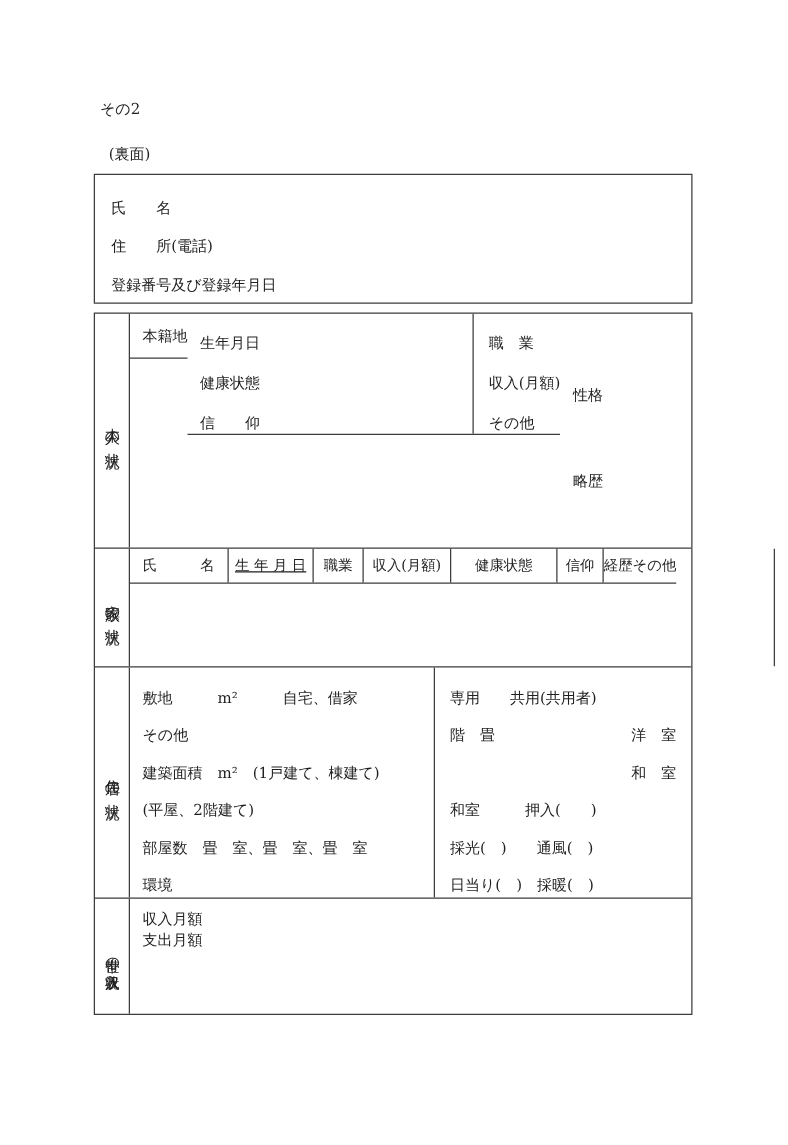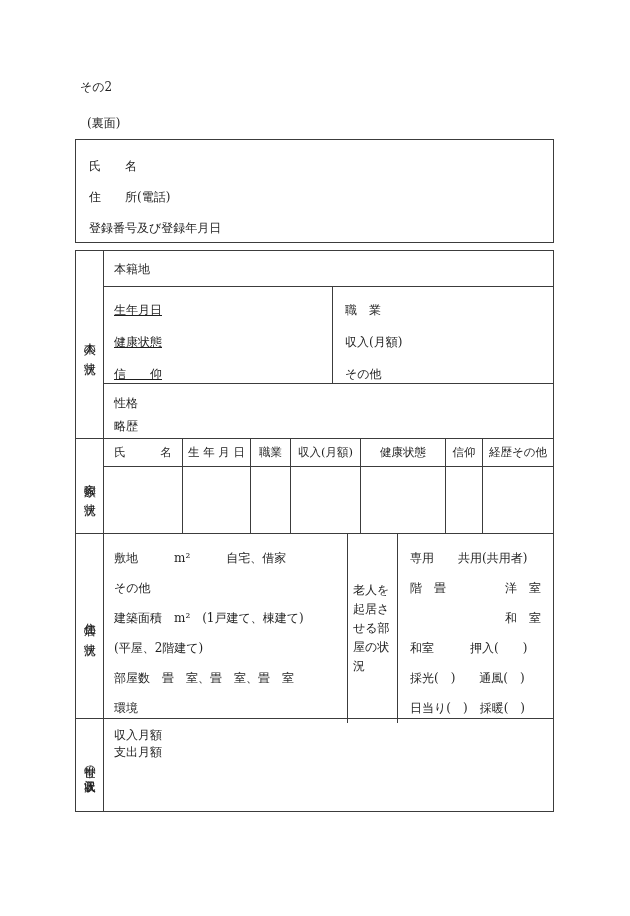--- a/index.html
+++ b/index.html
@@ -35,43 +35,43 @@
 
   .vlabel {
     width:28px; box-sizing:border-box;
     border-right:1px solid #3c3c3c;
     display:flex; align-items:center; justify-content:center;
     writing-mode:vertical-rl; text-orientation:upright;
     letter-spacing:2px; font-size:12px;
   }
   .vlabel.tight { letter-spacing:0; font-size:11.5px; }
 
-  .section-content { flex:1; min-width:0; display:flex; flex-direction:column; }
+  .section-content { flex:1; min-width:0; display:flex; flex-direction:row; }
 
   
   .sec-person { height:187px; }
   .row-honseki { height:36px; box-sizing:border-box; border-bottom:1px solid #3c3c3c; padding:10px 0 0 10px; white-space:pre; }
   .row-split { height:97px; box-sizing:border-box; border-bottom:1px solid #3c3c3c; display:flex; }
-  .split-left { width:229px; box-sizing:border-box; border-right:1px solid #3c3c3c; padding:7px 0 0 10px;text-decoration:underline; }
+  .split-left { width:229px; box-sizing:border-box; border-right:1px solid #3c3c3c; padding:7px 0 0 10px; }
   .split-right { flex:1; padding:7px 0 0 12px; }
   .field-line { line-height:32px; white-space:pre; }
   .row-traits { flex:1; padding:8px 0 0 10px; }
-  .trait-line { line-height:23px; white-space:pre; }
+  .trait-line { line-height:23px; white-space:pre;margin-top:46px; }
 
   
   .sec-family { height:95px; }
   .fam-header { height:28px; box-sizing:border-box; border-bottom:1px solid #3c3c3c; display:flex; }
   .fam-empty { flex:1; display:flex; }
   .fam-cell {
     box-sizing:border-box; border-right:1px solid #3c3c3c;
     display:flex; align-items:center; justify-content:center;
     white-space:pre; font-size:11.5px; overflow:hidden;
   }
   .fam-cell.last { border-right:none; flex:1; }
-  .w-name { width:79px; } .w-birth { width:68px; } .w-job { width:40px; }
+  .w-name { width:79px; } .w-birth { width:68px;text-decoration:underline; } .w-job { width:40px; }
   .w-income { width:70px; } .w-health { width:85px; } .w-faith { width:37px; }
 
   
   .sec-housing { height:185px; }
   .housing-row { flex:1; display:flex; }
   .house-left { width:244px; box-sizing:border-box; border-right:1px solid #3c3c3c; padding:9px 0 0 10px; }
   .house-line { line-height:30px; white-space:pre; }
   .room-col {
     width:50px; box-sizing:border-box; border-right:1px solid #3c3c3c;
     display:flex; align-items:center; padding:0 5px;
@@ -153,23 +153,20 @@
       <div class="section-content">
         <div class="housing-row">
           <div class="house-left">
             <div class="house-line">敷地　　　m²　　　自宅、借家</div>
             <div class="house-line">その他</div>
             <div class="house-line">建築面積　m²　(1戸建て、棟建て)</div>
             <div class="house-line">(平屋、2階建て)</div>
             <div class="house-line">部屋数　畳　室、畳　室、畳　室</div>
             <div class="house-line">環境</div>
           </div>
-          <div class="room-col">
-            <span>老人を起居させる部屋の状況</span>
-          </div>
           <div class="house-right">
             <div class="hr-line">
               <span>専用　　共用(共用者)</span>
               <span></span>
             </div>
             <div class="hr-line">
               <span>階　畳</span>
               <span>洋　室</span>
             </div>
             <div class="hr-line">

